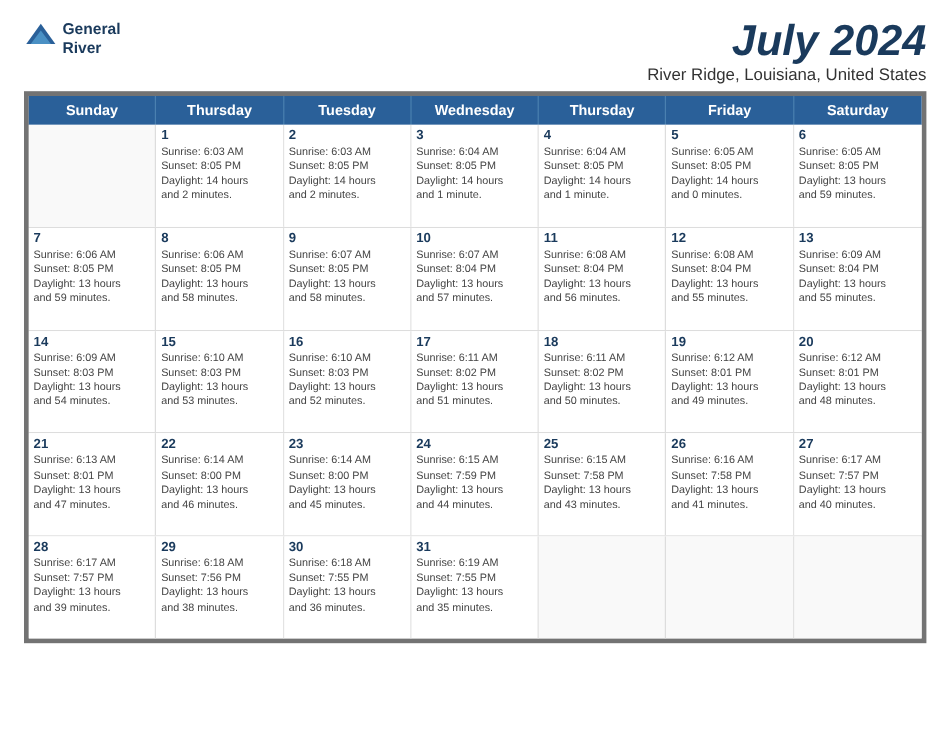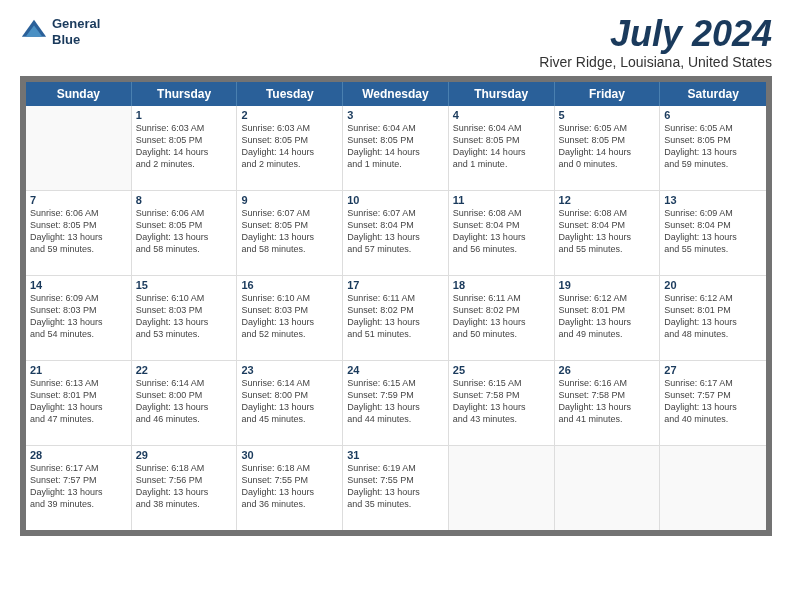--- a/index.html
+++ b/index.html
@@ -50,21 +50,21 @@
     }
     .location-title {
       font-size: 14px;
       color: #333;
       margin-top: 2px;
     }
     .calendar {
       flex: 1;
       display: flex;
       flex-direction: column;
-      border: 6px solid #737373;
+      border: 4px solid #737373;
     }
     .calendar-header {
       display: grid;
       grid-template-columns: repeat(7, 1fr);
       background: #2a6099;
     }
     .day-header {
       color: #fff;
       font-size: 12px;
       font-weight: bold;
@@ -113,21 +113,21 @@
 
 <div class="page">
   <div class="header">
     <div class="logo">
       <svg class="logo-icon" viewBox="0 0 30 30" xmlns="http://www.w3.org/2000/svg">
         <polygon points="15,2 28,20 2,20" fill="#2a6099"></polygon>
         <polygon points="15,8 24,20 6,20" fill="#4a90c4"></polygon>
       </svg>
       <div class="logo-text">
         <div>General</div>
-        <div>Blue</div>
+        <div>River</div>
       </div>
     </div>
     <div class="header-right">
       <div class="month-title">July 2024</div>
       <div class="location-title">River Ridge, Louisiana, United States</div>
     </div>
   </div>
 
   <div class="calendar">
     <div class="calendar-header" id="cal-header">

